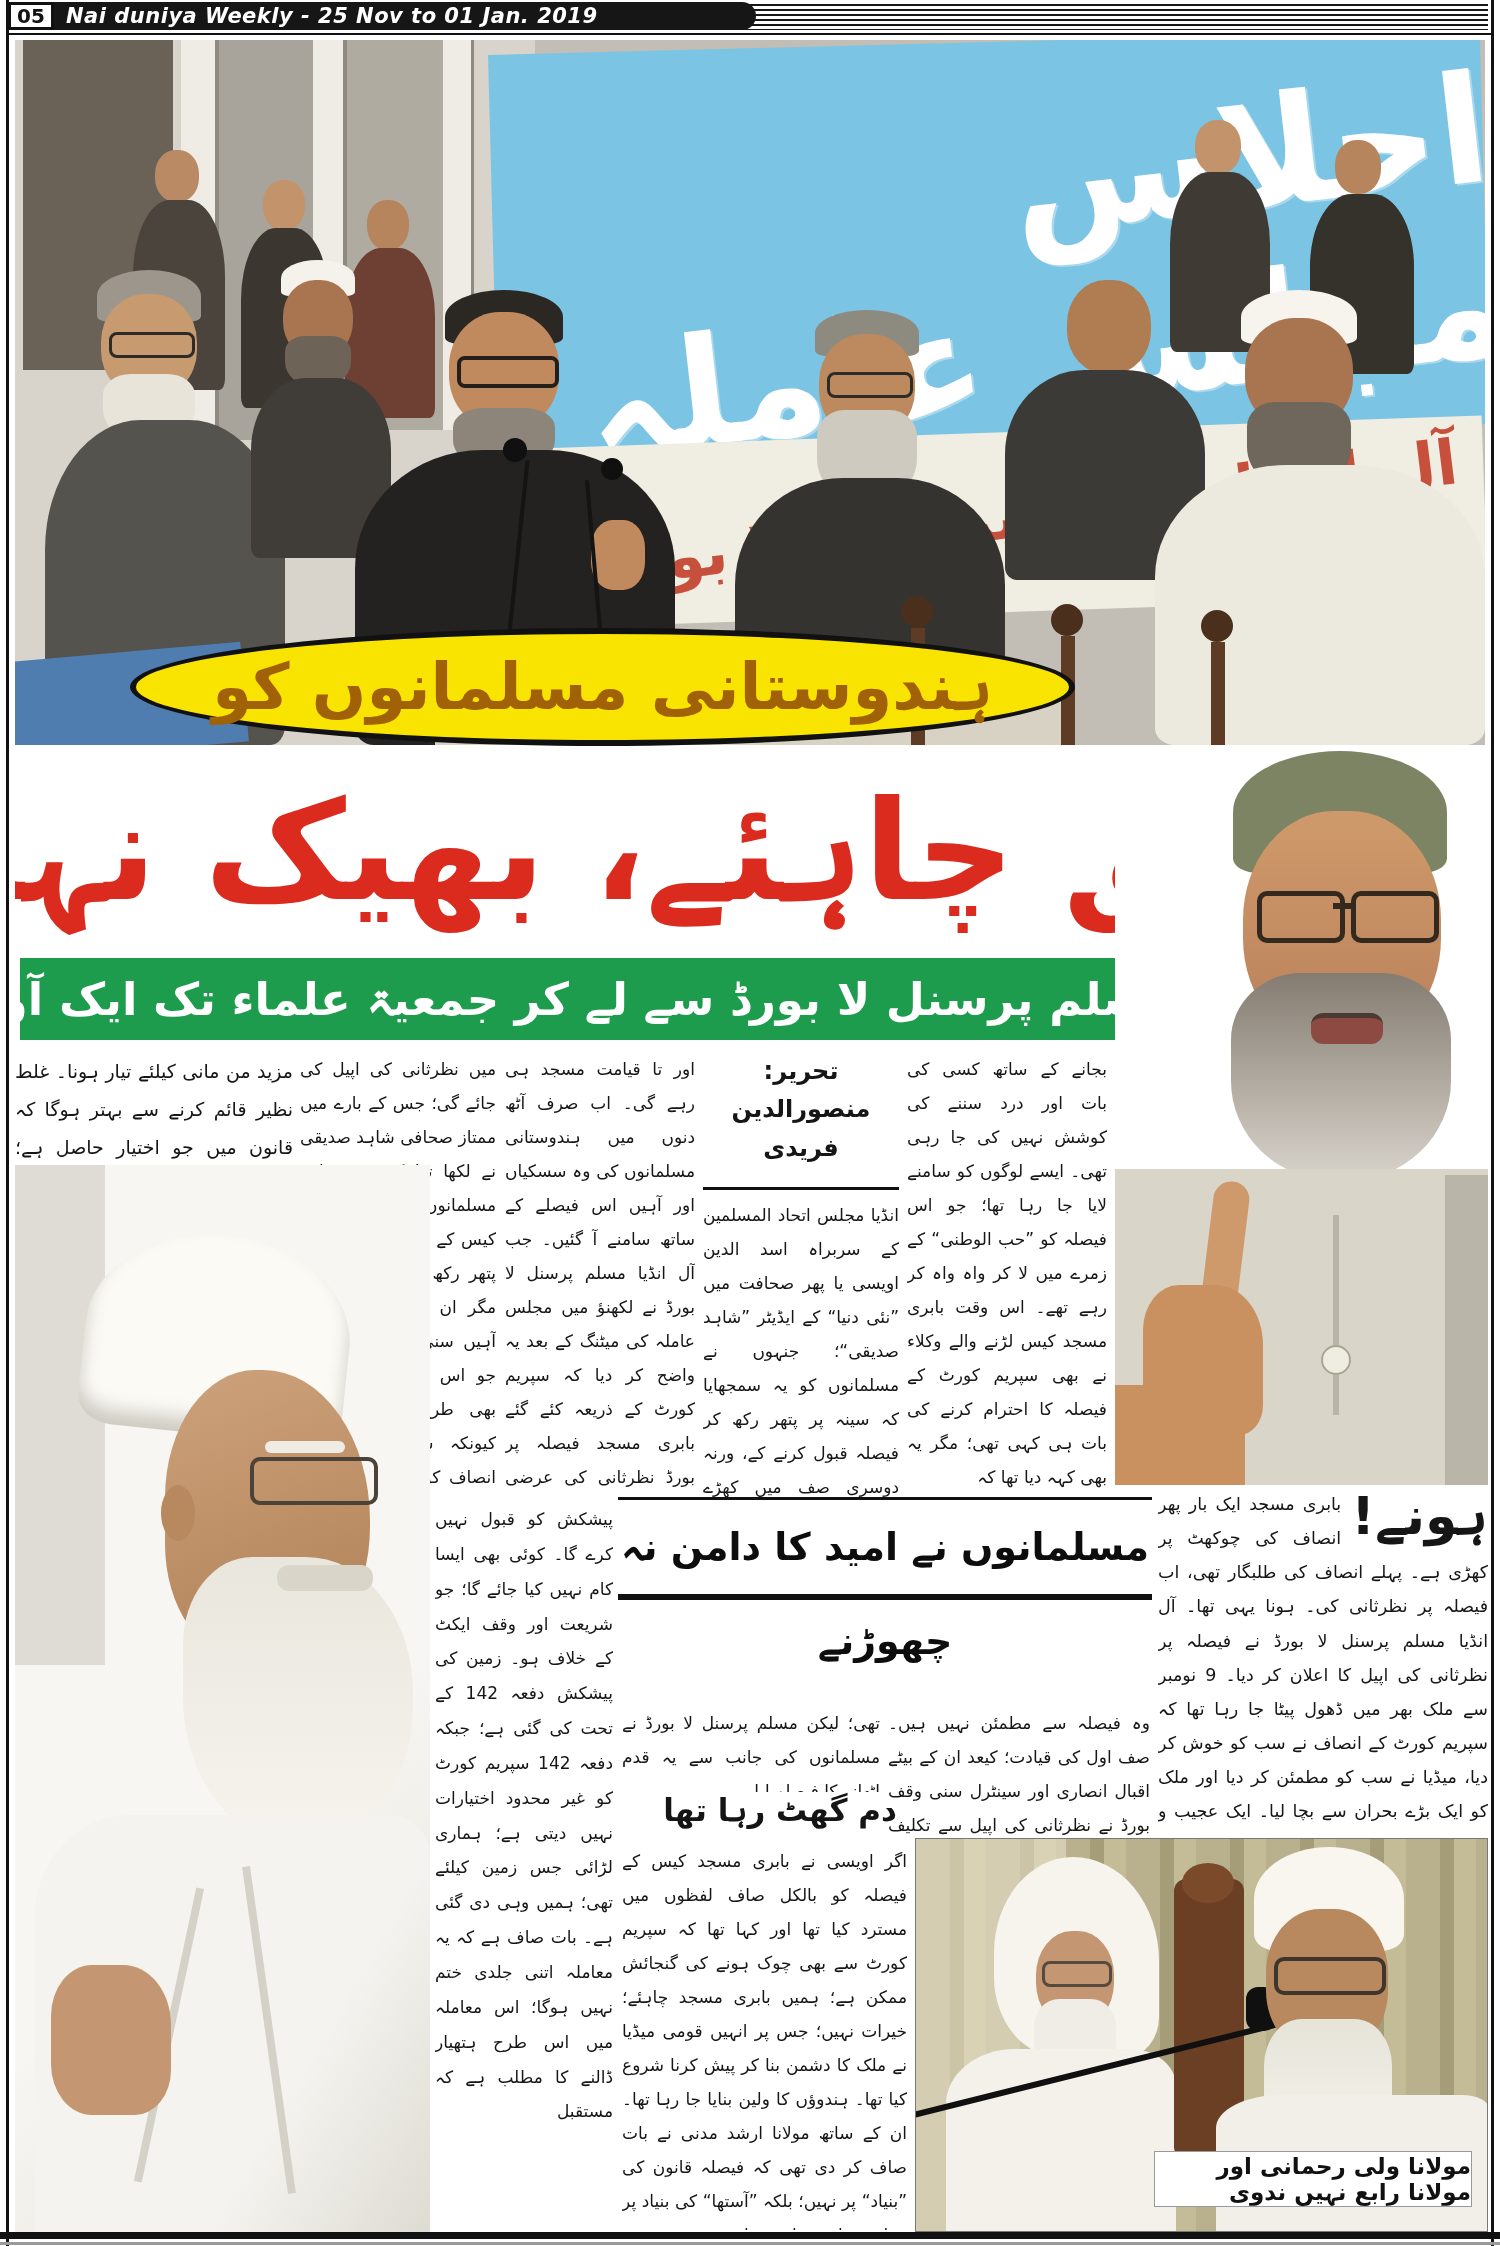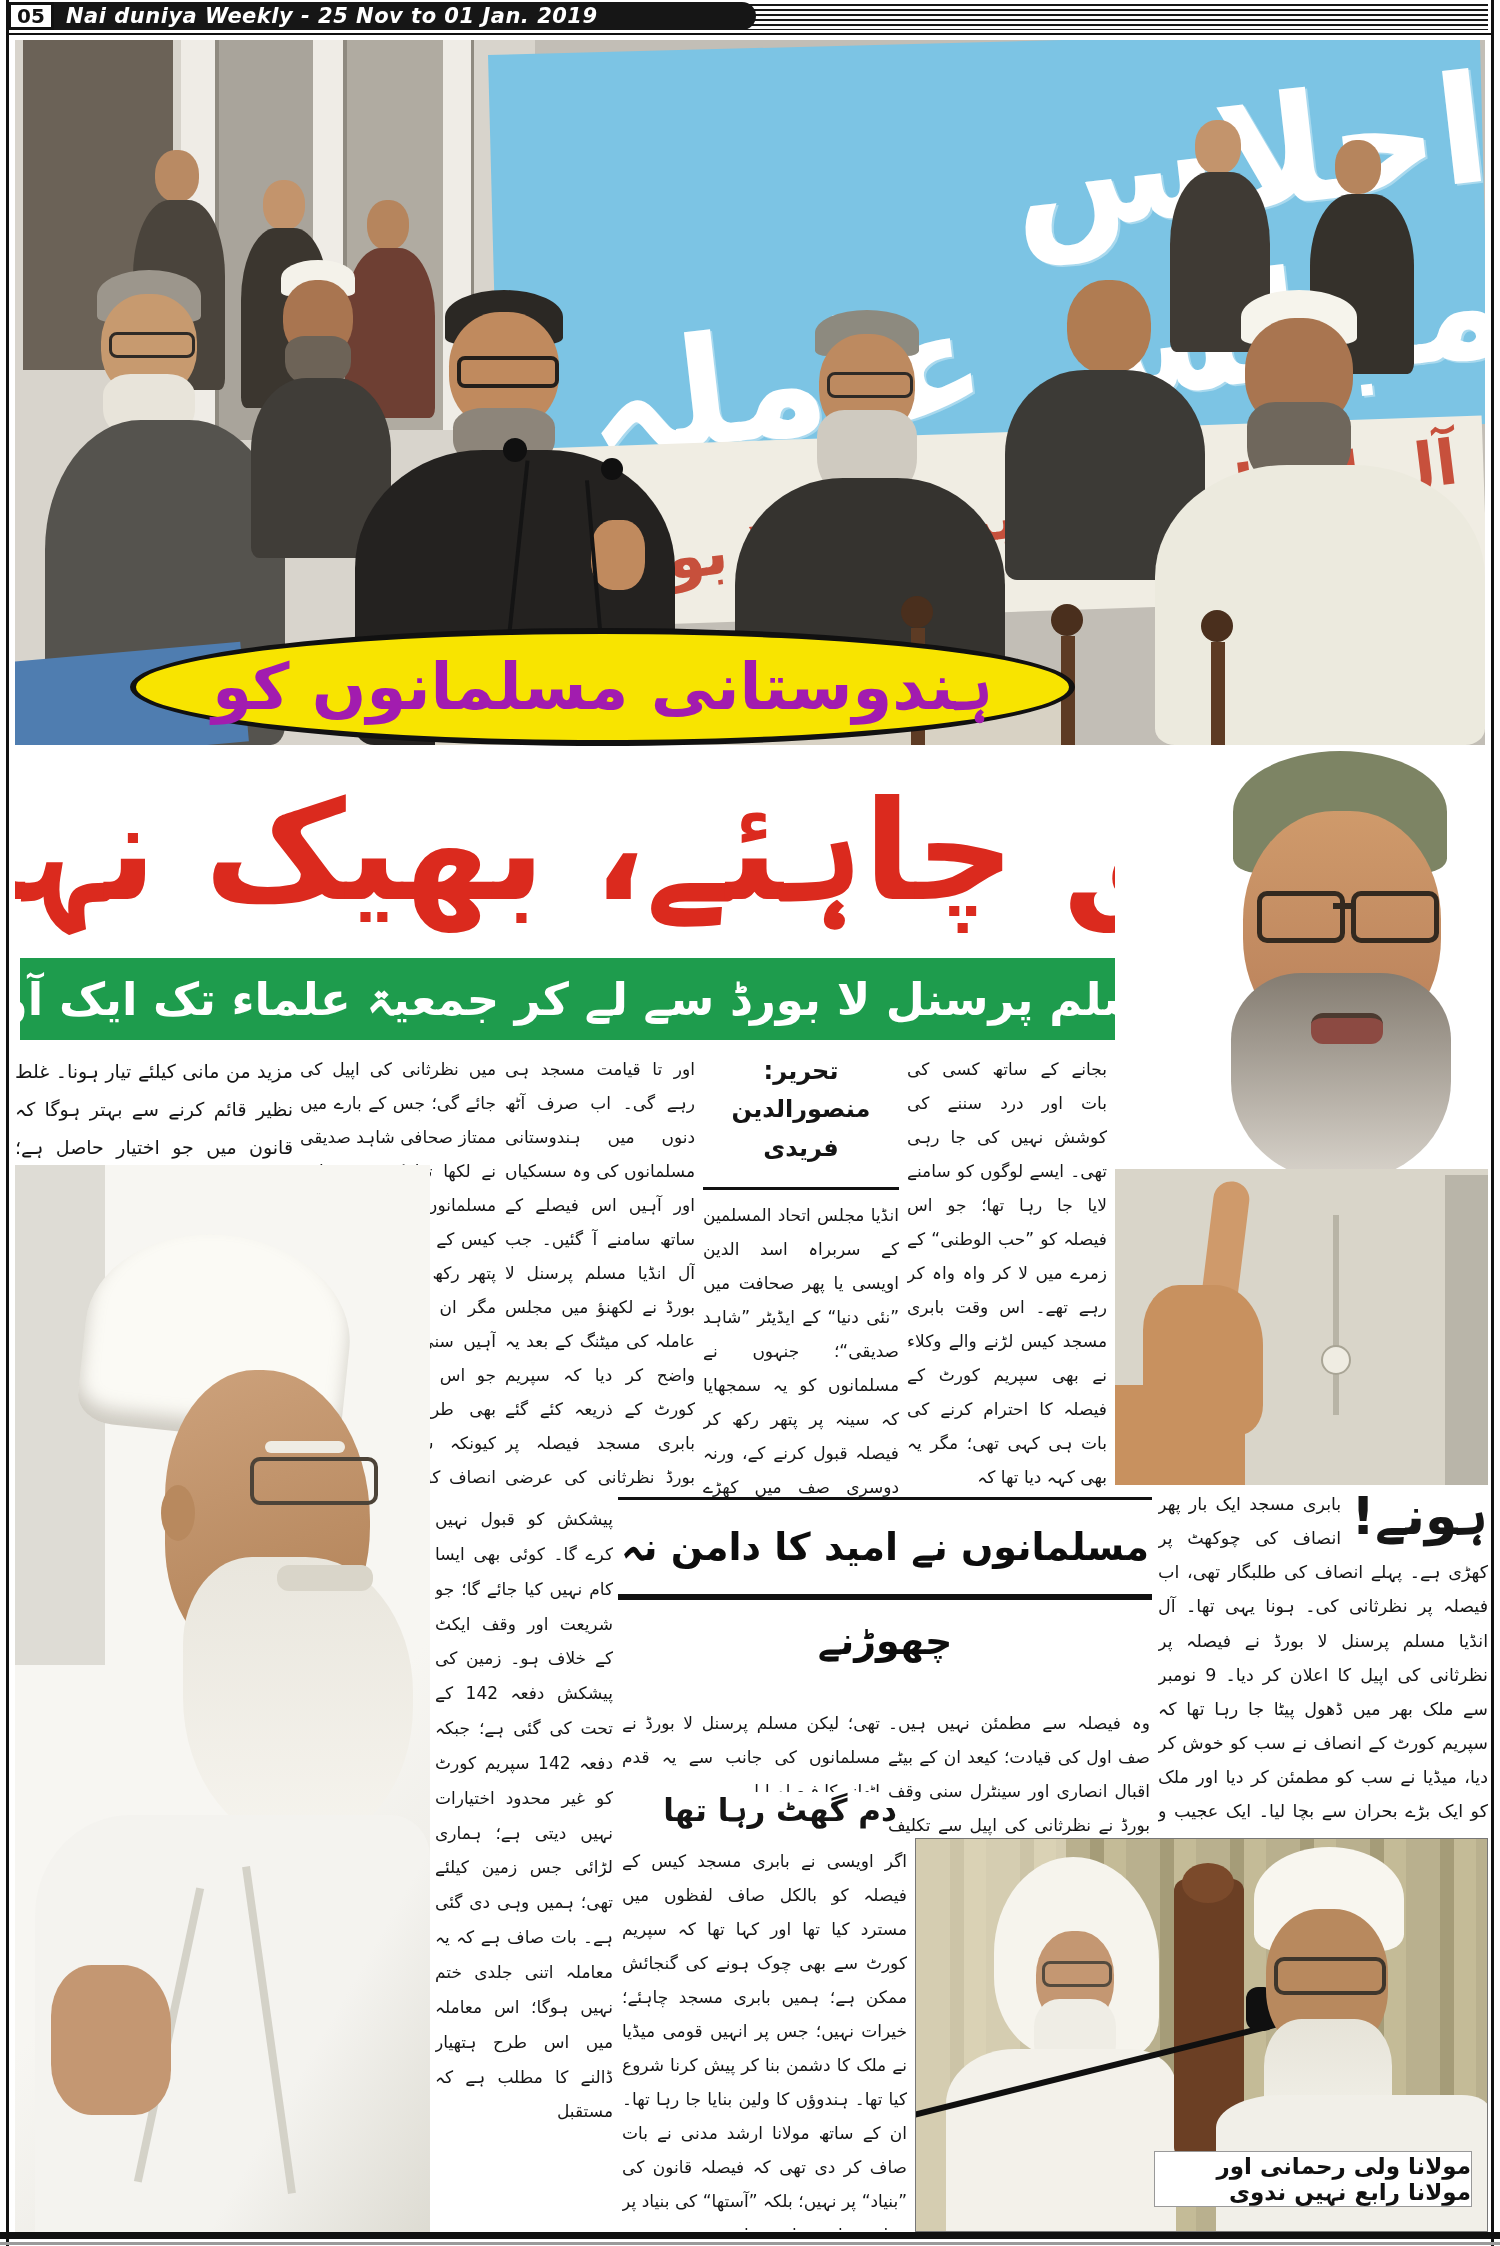--- a/index.html
+++ b/index.html
@@ -118,21 +118,21 @@
   <div class="abs" style="left:886px;top:556px;width:32px;height:32px;background:#4a2f1d;border-radius:50%;"></div>
   <div class="abs" style="left:1046px;top:596px;width:14px;height:109px;background:#5d3b24;"></div>
   <div class="abs" style="left:1036px;top:564px;width:32px;height:32px;background:#4a2f1d;border-radius:50%;"></div>
   <div class="abs" style="left:1196px;top:602px;width:14px;height:103px;background:#5d3b24;"></div>
   <div class="abs" style="left:1186px;top:570px;width:32px;height:32px;background:#4a2f1d;border-radius:50%;"></div>
   <div class="abs" style="left:-10px;top:612px;width:240px;height:100px;background:#4f7db0;transform:rotate(-5deg);"></div>
 </div>
 
 <div class="abs urdu" style="left:130px;top:628px;width:945px;height:118px;background:#f8e400;border:6px solid #111;border-radius:50%;
             box-sizing:border-box;display:flex;align-items:center;justify-content:center;
-            font-weight:bold;font-size:64px;color:#a21caf;">ہندوستانی مسلمانوں کو</div>
+            font-weight:bold;font-size:64px;color:#a16207;">ہندوستانی مسلمانوں کو</div>
 
 <div class="abs urdu" style="left:15px;top:748px;width:1100px;height:206px;background:#fff;display:flex;align-items:center;justify-content:center;
             font-weight:bold;font-size:138px;color:#db2a1e;white-space:nowrap;overflow:hidden;">حق چاہئے، بھیک نہیں</div>
 
 <div class="abs urdu" style="left:20px;top:958px;width:1095px;height:82px;background:#1e9c4d;display:flex;align-items:center;justify-content:center;
             font-weight:bold;font-size:45px;color:#fff;white-space:nowrap;overflow:hidden;">مسلم پرسنل لا بورڈ سے لے کر جمعیۃ علماء تک ایک آواز</div>
 
 <div class="abs" style="left:1115px;top:745px;width:373px;height:740px;background:#ffffff;overflow:hidden;">
   <div class="abs cap" style="left:118px;top:6px;width:214px;height:122px;background:#7d8464;"></div>
   <div class="abs head" style="left:128px;top:66px;width:198px;height:236px;background:linear-gradient(180deg,#cf9a6b,#b9805a);"></div>

